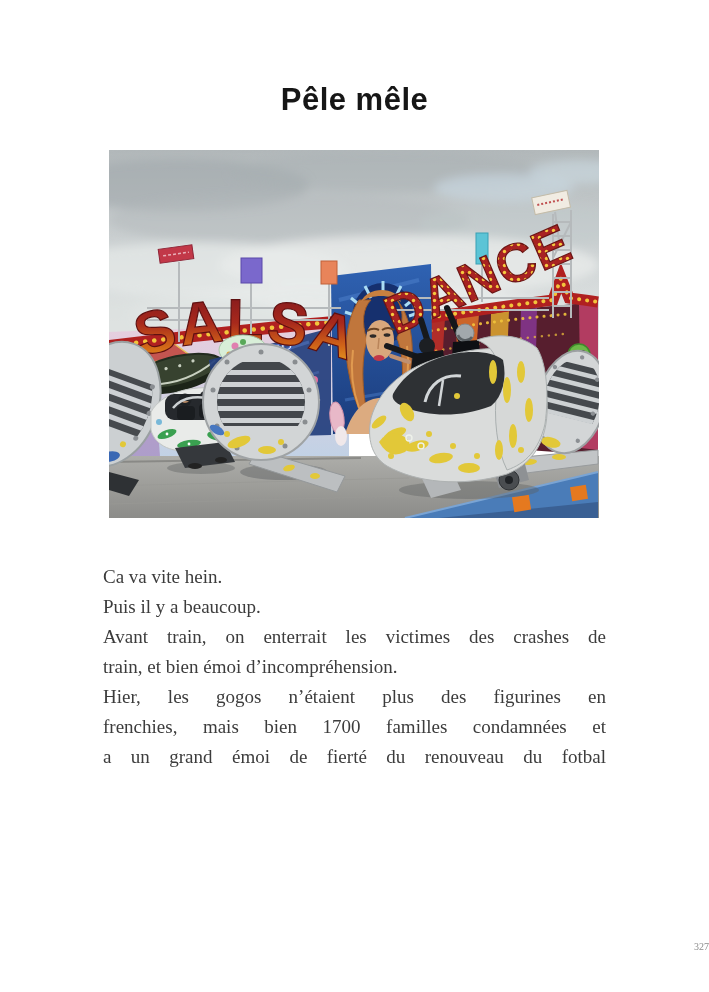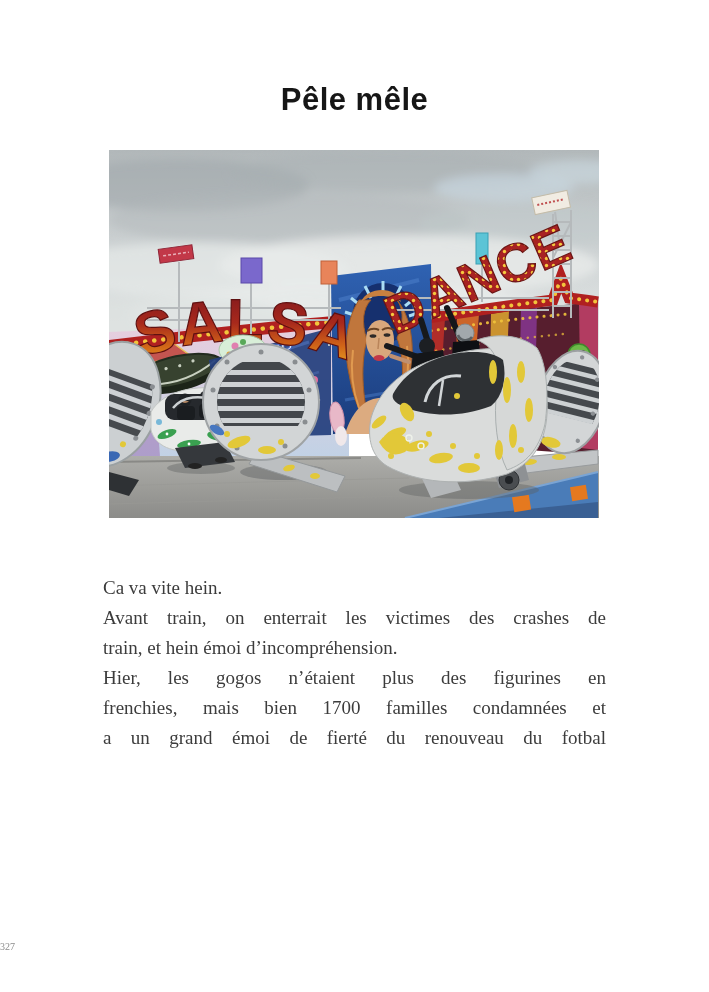--- a/index.html
+++ b/index.html
@@ -4,24 +4,24 @@
 <style>
   html,body{margin:0;padding:0;background:#fff;}
   .page{position:relative;width:709px;height:992px;background:#ffffff;overflow:hidden;
         font-family:"Liberation Serif",serif;}
   h1.title{position:absolute;top:82px;left:0;width:709px;margin:0;text-align:center;
            font-family:"Liberation Sans",sans-serif;font-weight:700;font-size:31px;
            color:#161616;letter-spacing:.5px;}
   .photo{position:absolute;left:109px;top:150px;width:490px;height:368px;}
   .photo svg{display:block;width:100%;height:100%;}
   .bodytext{position:absolute;left:103px;top:562px;width:503px;
-            font-size:19px;line-height:30px;color:#3c3c3c;margin-top:11px;}
+            font-size:19px;line-height:30px;color:#3c3c3c;}
   .line{min-height:30px;white-space:nowrap;}
   .line.j{white-space:normal;text-align:justify;text-align-last:justify;}
-  .pagenum{position:absolute;top:941px;left:0;width:709px;text-align:left;
+  .pagenum{position:absolute;top:941px;left:0;width:709px;text-align:right;
            font-size:10px;color:#8b8b8b;}
 </style>
 </head>
 <body>
 
 <div class="page">
 
   <h1 class="title">Pêle mêle</h1>
 
   <div class="photo">
@@ -356,22 +356,23 @@
             <circle cx="348" cy="246" r="3"></circle>
         </g>
         <circle cx="300" cy="288" r="3" fill="none" stroke="#eef2ea" stroke-width="1.4"></circle>
         <circle cx="312" cy="296" r="3" fill="none" stroke="#eef2ea" stroke-width="1.4"></circle>
       </g>
     </svg>
   </div>
 
   <div class="bodytext">
     <div class="line">Ca va vite hein.</div>
+    <div class="line">Puis il y a beaucoup.</div>
     <div class="line j">Avant train, on enterrait les victimes des crashes de</div>
-    <div class="line">train, et hein émoi d’incompréhension.</div>
+    <div class="line">train, et bien émoi d’incompréhension.</div>
     <div class="line j">Hier, les gogos n’étaient plus des figurines en</div>
     <div class="line j">frenchies, mais bien 1700 familles condamnées et</div>
     <div class="line j">a un grand émoi de fierté du renouveau du fotbal</div>
   </div>
 
   <div class="pagenum">327</div>
 
 </div>
 
 </body></html>

